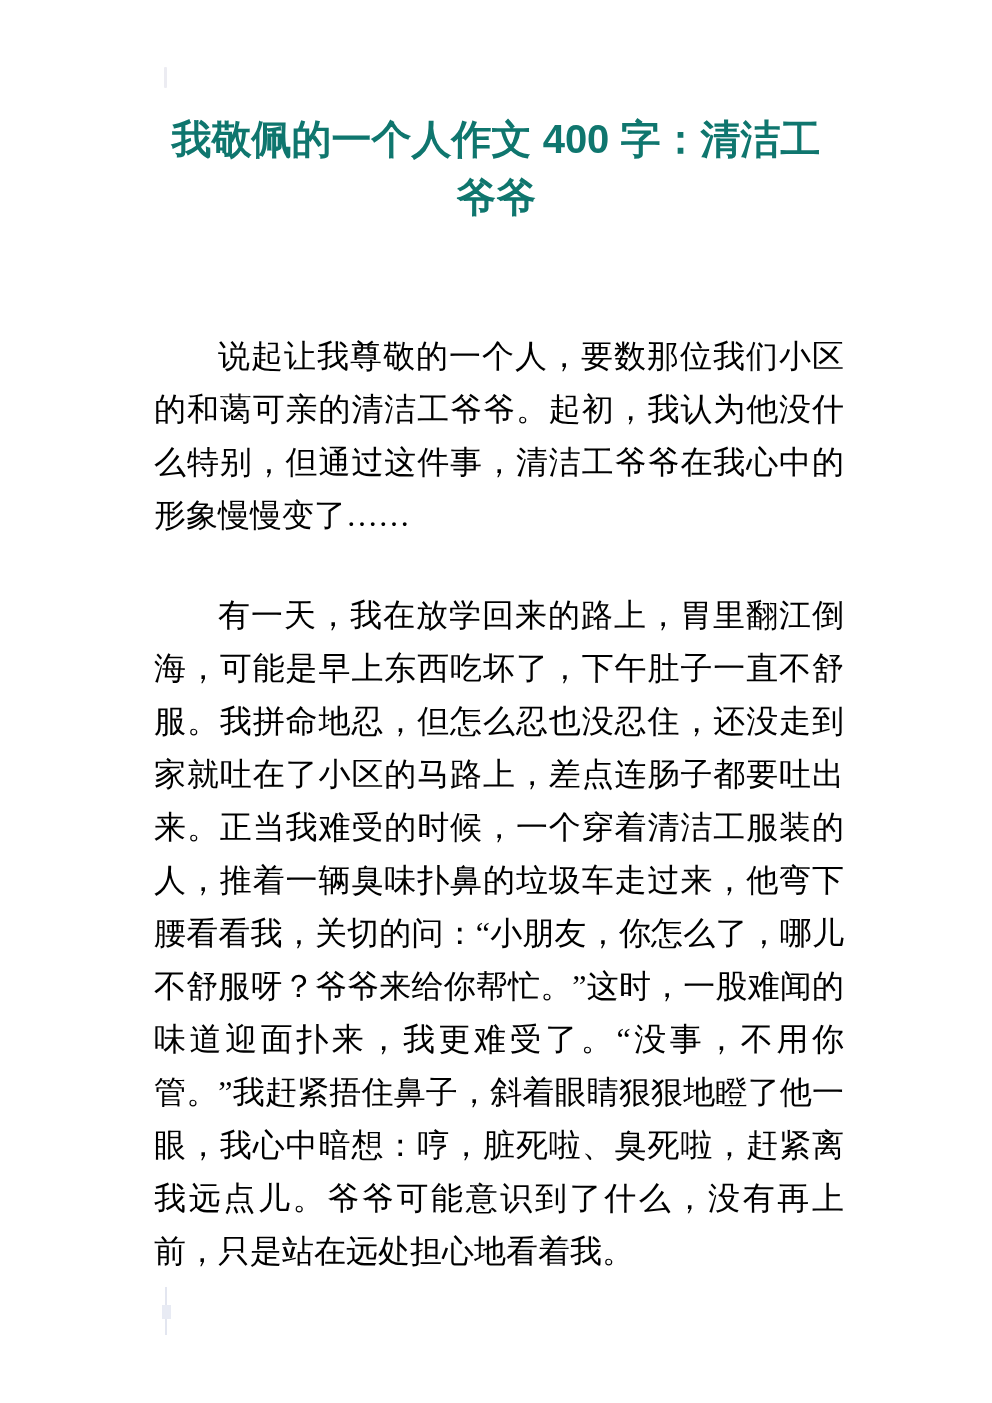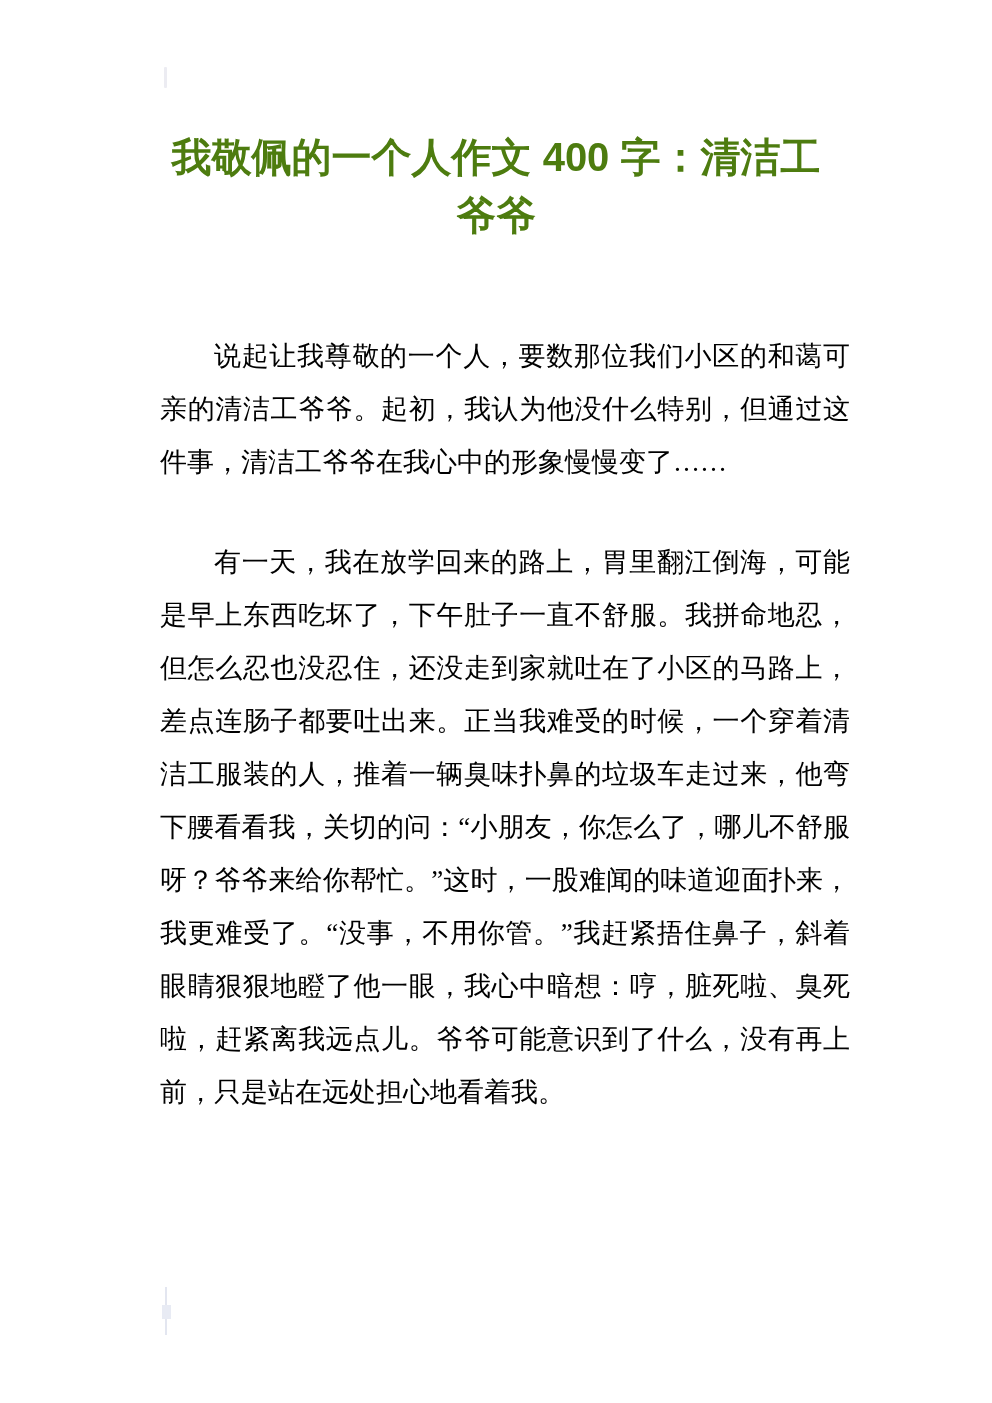--- a/index.html
+++ b/index.html
@@ -14,36 +14,36 @@
     margin: 0 auto;
     background: #ffffff;
     overflow: hidden;
     color: #000000;
   }
   .doc-title {
     position: absolute;
     top: 110px;
     left: 0;
     right: 0;
-    margin: 18px auto;
+    margin: 0 auto;
     width: 660px;
     text-align: center;
     font-family: "Liberation Sans", "DejaVu Sans", sans-serif;
     font-weight: bold;
     font-size: 40px;
     line-height: 58px;
-    color: #4d7c0f;
+    color: #0f766e;
   }
   .content {
     position: absolute;
     top: 330px;
-    left: 160px;
+    left: 154px;
     width: 690px;
     font-family: "Liberation Serif", "DejaVu Serif", serif;
-    font-size: 27px;
+    font-size: 32px;
     line-height: 53px;
     text-align: justify;
     text-justify: inter-ideograph;
     color: #000000;
   }
   .content p {
     margin: 0 0 47px 0;
     text-indent: 2em;
     word-break: break-all;
   }

